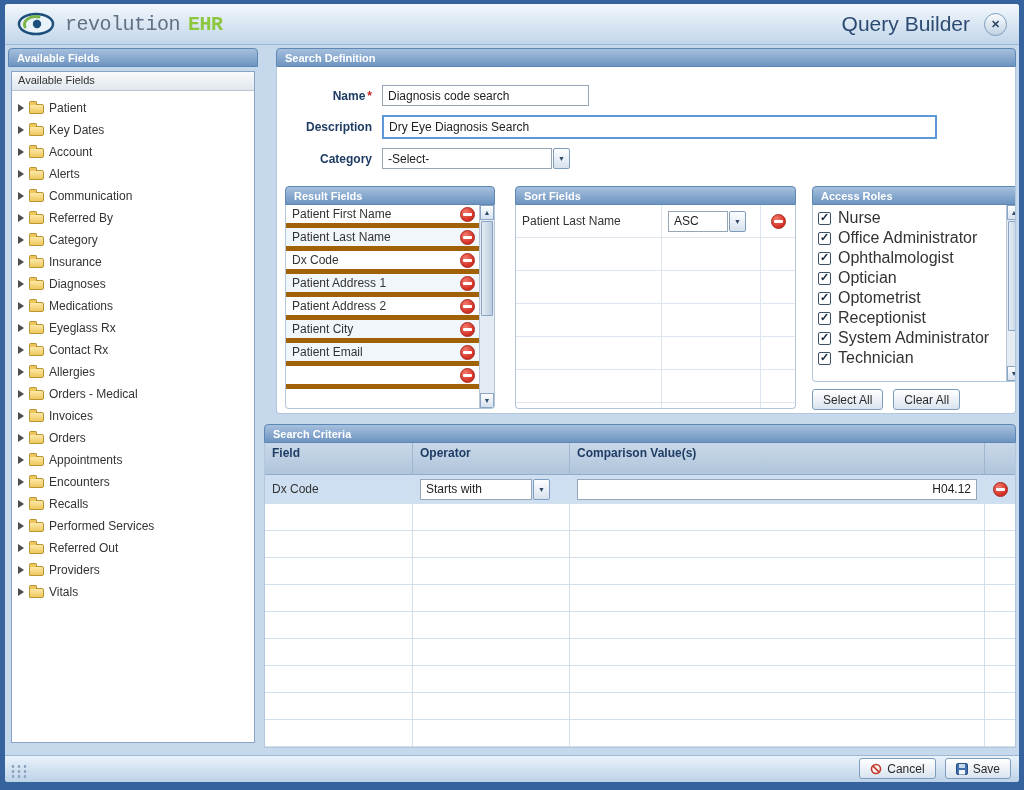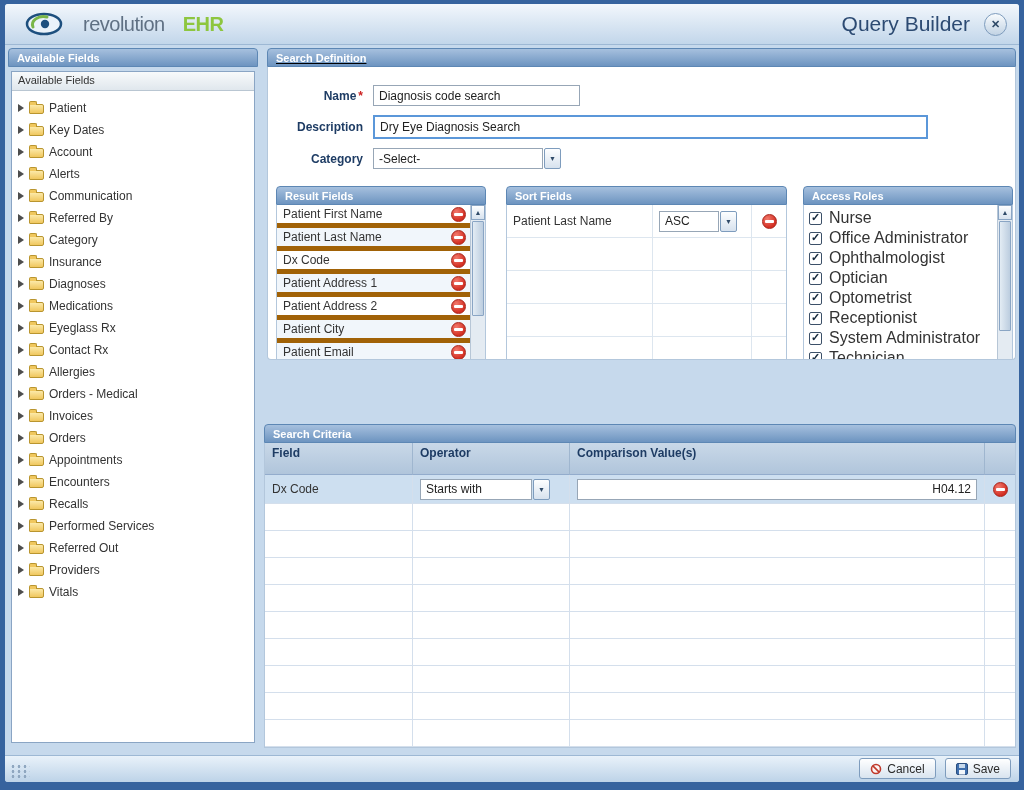--- a/index.html
+++ b/index.html
@@ -2,21 +2,21 @@
 <html><head>
 <meta charset="utf-8">
 <style>
   html,body{margin:0;padding:0;}
   body{width:1024px;height:790px;font-family:"Liberation Sans",sans-serif;background:#36639e;position:relative;overflow:hidden;}
   .window{position:absolute;inset:0;background:#36639e;}
   .inner{position:absolute;left:5px;top:4px;right:5px;bottom:8px;background:#c6d9ec;border-radius:3px;}
 
   
   .app-header{position:absolute;top:0;left:0;right:0;height:40px;background:linear-gradient(#f2f7fc,#c2d6ea);border-bottom:1px solid #9db8d4;border-radius:3px 3px 0 0;display:flex;align-items:center;}
-  .logo{display:flex;align-items:center;gap:18px;padding-left:20px;}
+  .logo{display:flex;align-items:center;gap:8px;padding-left:12px;font-family:Liberation Mono, monospace;}
   .logo-word{font-size:20px;color:#5f7083;letter-spacing:-0.5px;}
   .logo-ehr{font-size:20px;font-weight:bold;color:#8dc63f;letter-spacing:-0.5px;}
   .spacer{flex:1;}
   .app-title{font-size:21px;color:#2c4a72;margin-right:14px;}
   .close-btn{width:21px;height:21px;margin-right:12px;border-radius:50%;background:linear-gradient(#f8fbfd,#c2d3e4);border:1px solid #7e9cbd;display:flex;align-items:center;justify-content:center;font-size:11px;font-weight:bold;color:#2f4a68;}
   .close-btn::after{content:"✕";}
 
   
   .phead{height:19px;line-height:18px;padding:0 8px;background:linear-gradient(#a6c0de,#6d94c0);border:1px solid #5d87b4;border-radius:4px 4px 0 0;color:#fff;font-size:11px;font-weight:bold;box-sizing:border-box;}
   .panel-body{position:absolute;left:0;right:0;top:19px;bottom:0;background:#fff;border:1px solid #a9bfd6;border-top:none;box-sizing:border-box;overflow:hidden;}
@@ -43,21 +43,21 @@
   .fields-box{position:absolute;left:3px;right:3px;top:23px;bottom:5px;background:#fff;border:1px solid #8aa5c4;box-sizing:border-box;overflow:hidden;}
   .fields-box-head{height:18px;line-height:17px;background:linear-gradient(#f8fafb,#e0e7ed);border-bottom:1px solid #b9c6d2;font-size:11px;color:#333;padding:0 6px;}
   .tree{padding:6px 2px;}
   .tree-item{height:22px;display:flex;align-items:center;gap:5px;font-size:12px;color:#333;padding-left:4px;}
   .tri{width:0;height:0;border-top:4px solid transparent;border-bottom:4px solid transparent;border-left:6px solid #4d4d4d;flex:0 0 auto;}
   .folder{width:15px;height:10px;background:linear-gradient(#fce9a8,#f0c75e);border:1px solid #b9952f;border-radius:1px 2px 2px 1px;position:relative;box-sizing:border-box;margin-top:2px;flex:0 0 auto;}
   .folder::before{content:"";position:absolute;top:-4px;left:-1px;width:6px;height:3px;background:#f0c75e;border:1px solid #b9952f;border-bottom:none;border-radius:2px 2px 0 0;}
 
   
   .main{position:absolute;left:259px;right:3px;top:44px;bottom:34px;}
-  .searchdef{position:absolute;top:0;left:3px;right:0;height:312px;text-decoration:underline;}
+  .searchdef{position:absolute;top:0;left:12px;right:0;height:366px;}
   .searchdef .panel-body{border-radius:0 0 4px 4px;border-color:#b3c7dc;}
   .form-row{position:absolute;left:0;display:flex;align-items:center;}
   .flabel{width:95px;text-align:right;font-weight:bold;color:#1e3c64;font-size:12px;flex:0 0 auto;}
   .req::after{content:"*";color:#cc2222;font-weight:bold;margin-left:2px;}
   .fctrl{margin-left:10px;}
   .desc-input{border:2px solid #5b97d9;height:24px;width:555px;}
 
   .subpanel{position:absolute;}
   .rf-row{display:flex;align-items:center;height:23px;padding:0 4px 0 6px;border-bottom:5px solid #a16207;font-size:12px;color:#333;box-sizing:border-box;margin-right:15px;}
   .rf-row.alt{background:#f1f6fb;}

